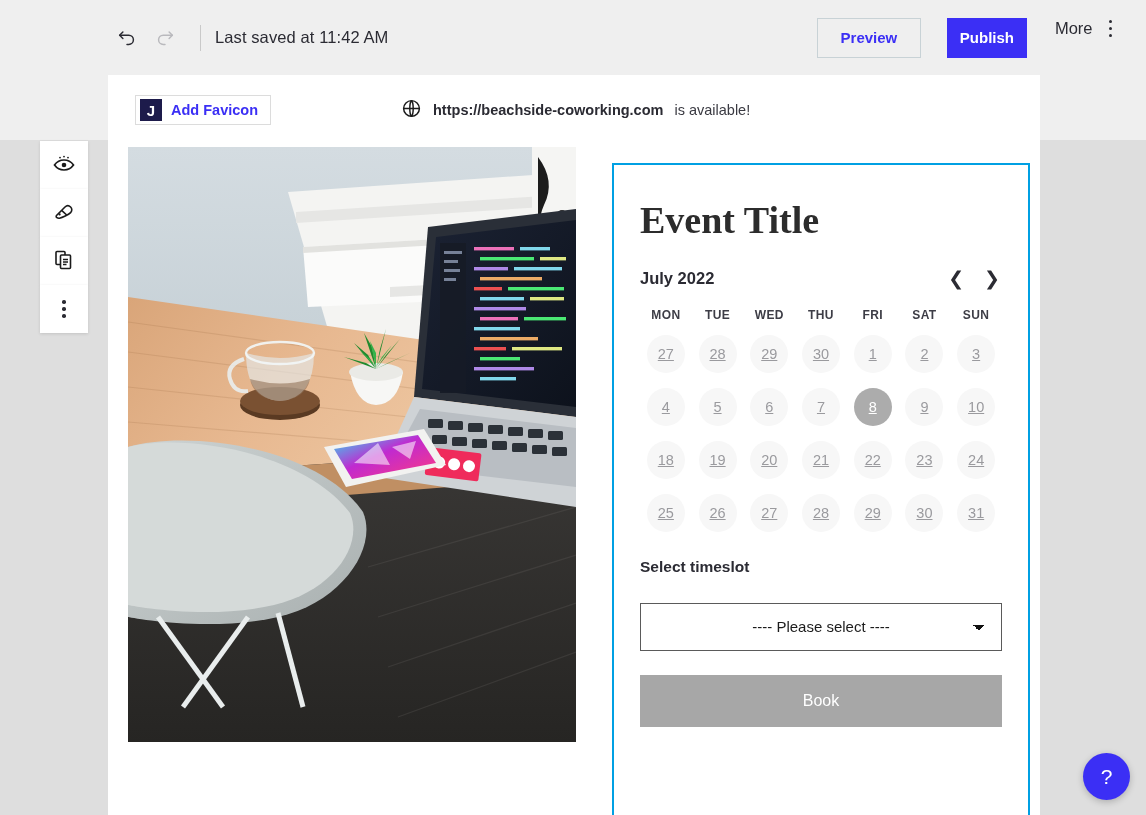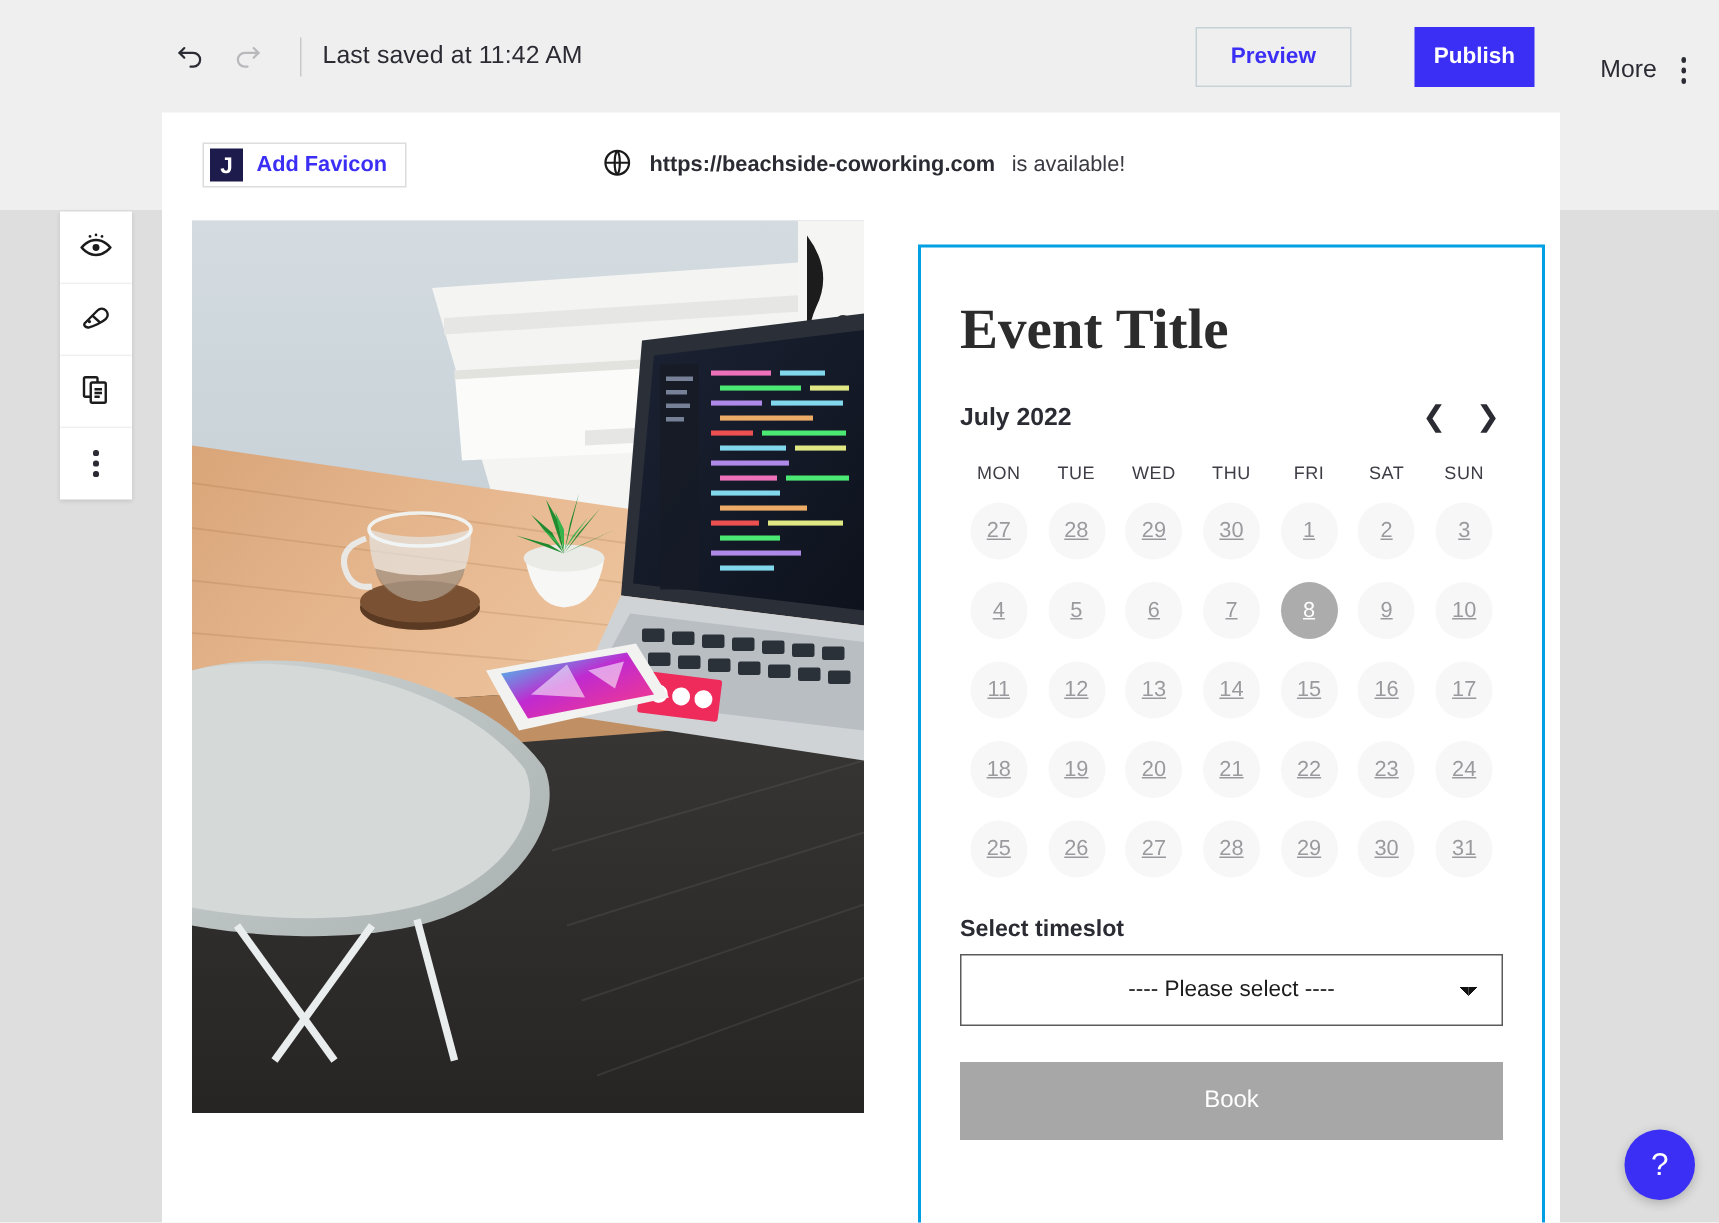--- a/index.html
+++ b/index.html
@@ -21,21 +21,21 @@
   .tb-left { display: flex; align-items: center; padding-left: 108px; }
   .icon-btn {
     width: 38px; height: 38px; display: flex; align-items: center; justify-content: center;
     cursor: pointer; background: none; border: none; padding: 0;
   }
   .icon-btn svg { display: block; }
   .tb-divider { width: 1px; height: 26px; background: #c9c9c9; margin: 0 14px 0 16px; }
   .saved-text { font-size: 16.5px; color: #2b2b33; letter-spacing: 0.1px; }
 
   .tb-right {
-    margin-left: auto; display: flex; align-items: flex-end; padding-right: 16px; gap: 16px;
+    margin-left: auto; display: flex; align-items: flex-start; padding-right: 28px; gap: 0;
   }
   #preview-button {
     width: 104px; height: 40px; background: transparent;
     border: 1px solid #c8d2d6; color: #3b2ff5;
     font-size: 15px; font-weight: bold; cursor: pointer;
     font-family: "Liberation Sans", sans-serif;
   }
   #publish-button {
     width: 80px; height: 40px; margin-left: 26px;
     background: #3b2ff5; border: none; color: #ffffff;
@@ -137,37 +137,37 @@
   .cal-nav { display: flex; gap: 16px; }
   .cal-arrow {
     background: none; border: none; cursor: pointer;
     font-size: 19px; color: #2b2b33; padding: 0 2px; line-height: 1;
     font-family: "Liberation Sans", sans-serif;
   }
 
   .cal-grid { margin-top: 20px; }
   .cal-row { display: grid; grid-template-columns: repeat(7, 1fr); }
   .cal-dow {
-    text-align: center; font-size: 12px; font-weight: normal;
+    text-align: center; font-size: 12px; font-weight: bold;
     color: #3d3d46; letter-spacing: .4px; padding-bottom: 6px;
   }
   .cal-cell { display: flex; align-items: center; justify-content: center; height: 53px; }
   .day {
     width: 38px; height: 38px; border-radius: 50%;
     display: flex; align-items: center; justify-content: center;
     font-size: 14.5px; color: #9a9a9e; background: #f7f7f7;
     cursor: pointer; border: none; padding: 0;
     font-family: "Liberation Sans", sans-serif;
     text-decoration: underline;
   }
   .day.selected { background: #acacac; color: #ffffff; }
 
   #timeslot-label { font-size: 15.5px; font-weight: bold; color: #2b2b33; margin-top: 18px; }
   #timeslot-select {
-    margin-top: 7px; width: 100%; height: 48px;
+    margin-top: 27px; width: 100%; height: 48px;
     border: 1px solid #5a5a5a; background: #fff;
     font-size: 15px; color: #1c1c1c; text-align: center; text-align-last: center;
     font-family: "Liberation Sans", sans-serif;
     -webkit-appearance: none; appearance: none;
     background-image: linear-gradient(45deg, transparent 50%, #111 50%),
                       linear-gradient(135deg, #111 50%, transparent 50%);
     background-position: calc(100% - 22px) 21px, calc(100% - 16px) 21px;
     background-size: 6px 6px, 6px 6px;
     background-repeat: no-repeat;
     cursor: pointer;
@@ -518,43 +518,20 @@
             </div>
             <div class="cal-cell">
               <button class="day">9</button>
             </div>
             <div class="cal-cell">
               <button class="day">10</button>
             </div>
           </div>
           <div class="cal-row">
             <div class="cal-cell">
-              <button class="day">11</button>
-            </div>
-            <div class="cal-cell">
-              <button class="day">12</button>
-            </div>
-            <div class="cal-cell">
-              <button class="day">13</button>
-            </div>
-            <div class="cal-cell">
-              <button class="day">14</button>
-            </div>
-            <div class="cal-cell">
-              <button class="day">15</button>
-            </div>
-            <div class="cal-cell">
-              <button class="day">16</button>
-            </div>
-            <div class="cal-cell">
-              <button class="day">17</button>
-            </div>
-          </div>
-          <div class="cal-row">
-            <div class="cal-cell">
               <button class="day">18</button>
             </div>
             <div class="cal-cell">
               <button class="day">19</button>
             </div>
             <div class="cal-cell">
               <button class="day">20</button>
             </div>
             <div class="cal-cell">
               <button class="day">21</button>

